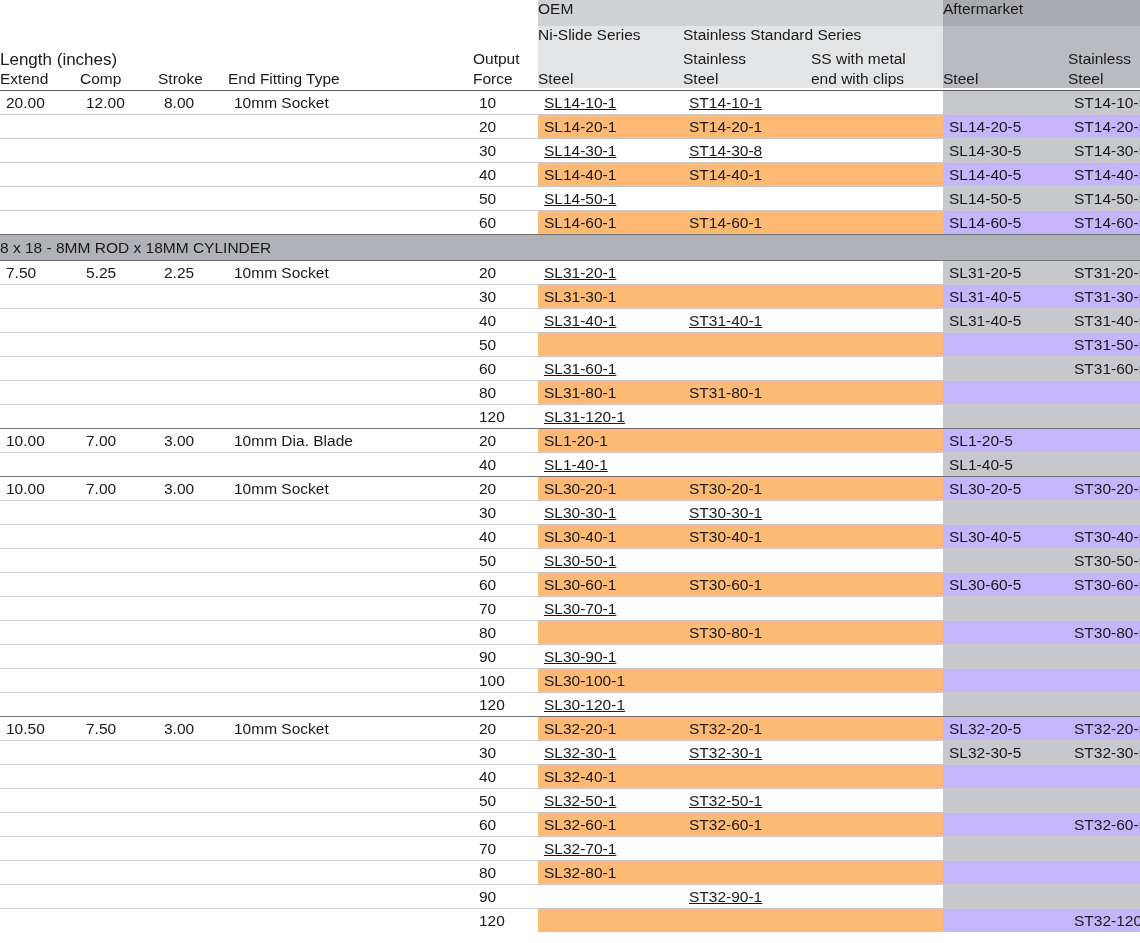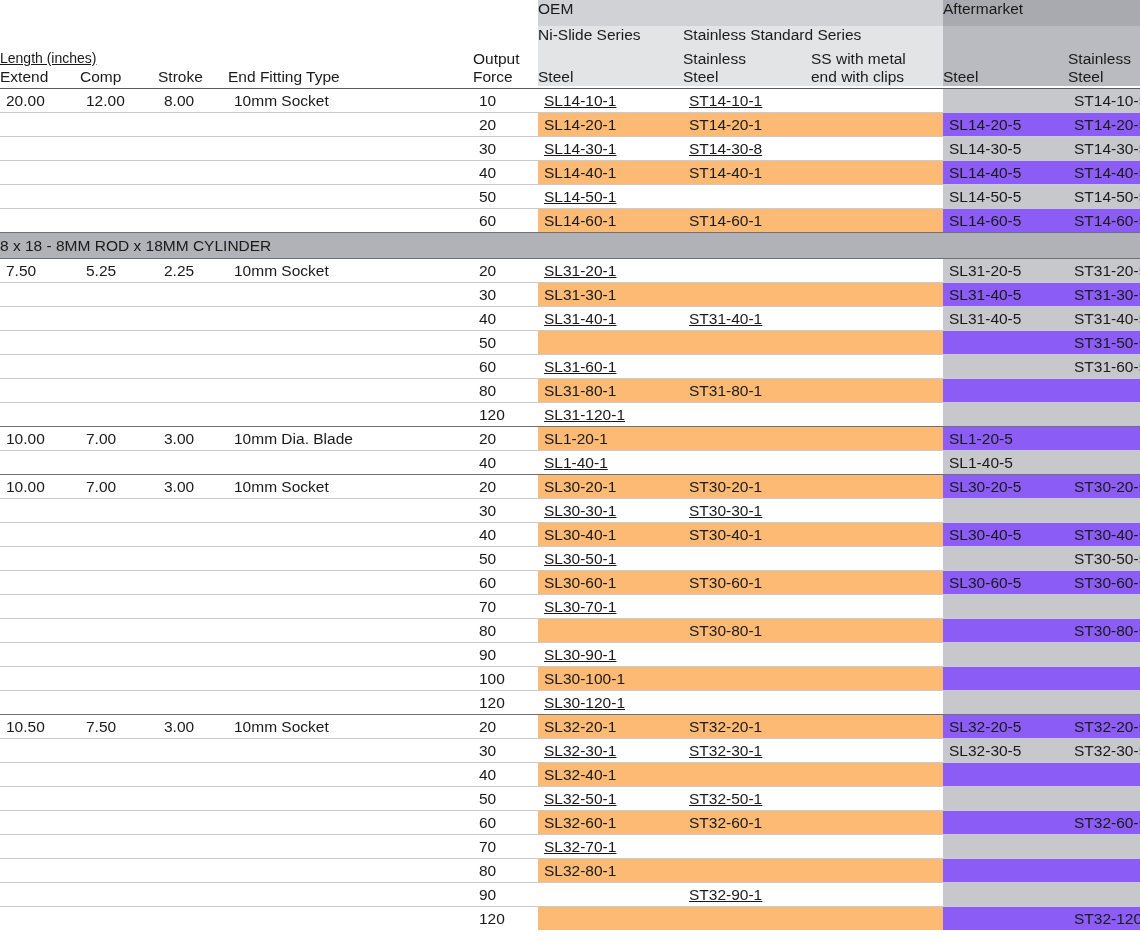--- a/index.html
+++ b/index.html
@@ -72,22 +72,21 @@
     line-height: 1.15;
     vertical-align: bottom;
   }
   .hdr-white { background: #ffffff; }
   .hdr-oem   { background: #e3e4e6; }
   .hdr-after { background: #b9bbc0; }
   .hdr-center { text-align: right; padding-right: 8px; }
 
   .len-label {
     padding: 4px 0 0 6px;
-    font-size: 14px;
-    text-decoration: underline;
+    font-size: 17px;
   }
 
   .headrule td {
     border-bottom: 1.5px solid #5a5c60;
     font-size: 0;
     line-height: 0;
     height: 2px;
     padding: 0;
   }
 
@@ -103,21 +102,21 @@
   td.force {
     text-align: right;
     padding-right: 10px !important;
   }
 
   
   .bg-white { background: #ffffff; }
   .bg-oem-a { background: #ffffff; text-decoration: underline; }
   .bg-oem-b { background: #fdba74; }
   .bg-am-a  { background: #c6c8cc; }
-  .bg-am-b  { background: #8b5cf6; }
+  .bg-am-b  { background: #c4b5fd; }
 
   tr.rowline td { border-top: 1px solid #c9cacd; }
   tr.groupline td { border-top: 1.5px solid #6e7073; }
 
   .sectionband td {
     background: #b0b2b7;
     font-weight: bold;
     font-size: 15.5px;
     height: 25px;
     line-height: 25px;

